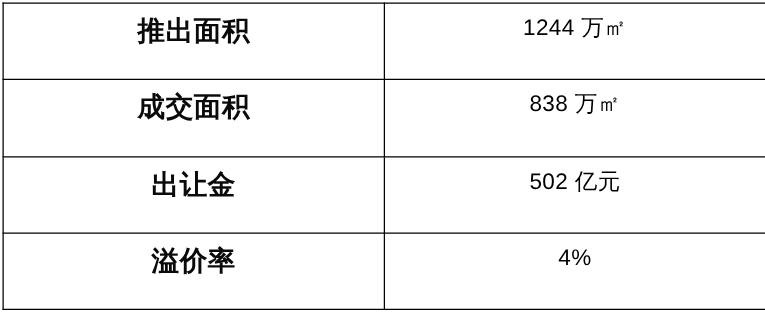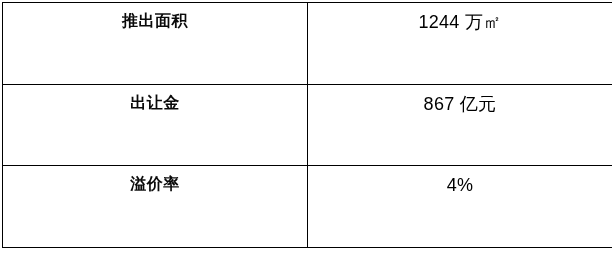--- a/index.html
+++ b/index.html
@@ -38,21 +38,21 @@
     display: block;
     width: 100%;
     text-align: center;
     padding-top: 9px;
     box-sizing: border-box;
     line-height: 1.15;
     white-space: nowrap;
   }
   .label-text {
     font-weight: bold;
-    font-size: 16px;
+    font-size: 22px;
     letter-spacing: 0.5px;
     color: #0a0a0a;
   }
   .value-text {
     font-weight: normal;
     font-size: 18px;
     letter-spacing: 0.3px;
     color: #000000;
   }
 </style>
@@ -64,24 +64,32 @@
     <tr>
       <td class="label-cell">
         <span class="cell-inner label-text">推出面积</span>
       </td>
       <td class="value-cell">
         <span class="cell-inner value-text">1244 万㎡</span>
       </td>
     </tr>
     <tr>
       <td class="label-cell">
+        <span class="cell-inner label-text">成交面积</span>
+      </td>
+      <td class="value-cell">
+        <span class="cell-inner value-text">838 万㎡</span>
+      </td>
+    </tr>
+    <tr>
+      <td class="label-cell">
         <span class="cell-inner label-text">出让金</span>
       </td>
       <td class="value-cell">
-        <span class="cell-inner value-text">867 亿元</span>
+        <span class="cell-inner value-text">502 亿元</span>
       </td>
     </tr>
     <tr>
       <td class="label-cell">
         <span class="cell-inner label-text">溢价率</span>
       </td>
       <td class="value-cell">
         <span class="cell-inner value-text">4%</span>
       </td>
     </tr>

